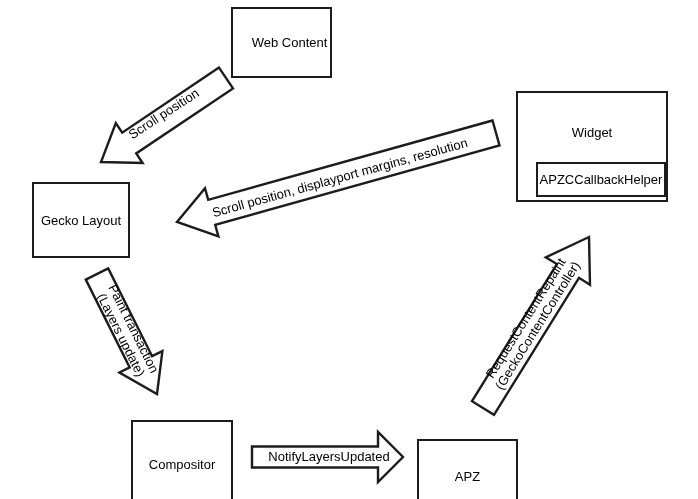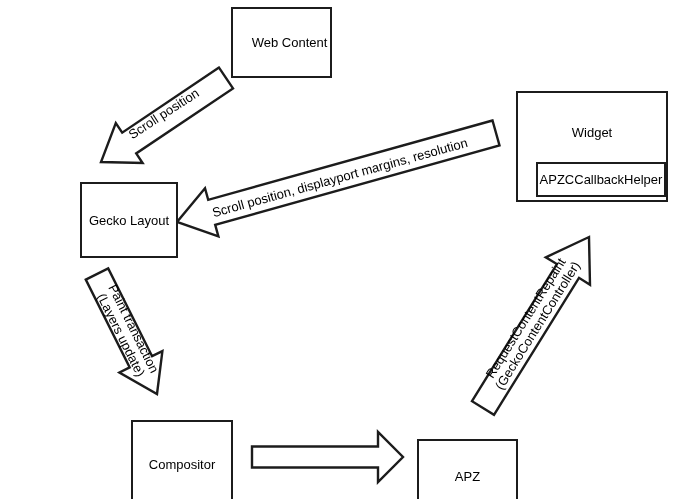--- a/index.html
+++ b/index.html
@@ -26,21 +26,21 @@
     background: #ffffff;
     display: flex;
     align-items: center;
     justify-content: center;
     font-size: 13px;
     line-height: 15px;
     text-align: center;
   }
 
   .box-web-content  { left: 231px; top: 7px;   width: 101px; height: 71px; padding-left: 16px; }
-  .box-gecko-layout { left: 32px;  top: 182px; width: 98px;  height: 76px; margin-left: 48px; }
+  .box-gecko-layout { left: 32px;  top: 182px; width: 98px;  height: 76px; }
   .box-compositor   { left: 131px; top: 420px; width: 102px; height: 88px; }
   .box-apz          { left: 417px; top: 419px; width: 101px; height: 75px; margin-top: 20px; }
 
   .box-widget {
     left: 516px; top: 91px; width: 152px; height: 111px;
     display: block;
   }
   .widget-title {
     position: absolute;
     left: 0; top: 0; width: 100%; height: 78px;
@@ -109,19 +109,20 @@
 
   <div class="arrow-label lbl-scroll-position">Scroll position</div>
 
   <div class="arrow-label lbl-scroll-displayport">Scroll position, displayport margins, resolution</div>
 
   <div class="arrow-label lbl-paint-transaction">
     <div>Paint transaction</div>
     <div>(Layers update)</div>
   </div>
 
+  <div class="arrow-label lbl-notify-layers">NotifyLayersUpdated</div>
 
   <div class="arrow-label lbl-request-repaint">
     <div>RequestContentRepaint</div>
     <div>(GeckoContentController)</div>
   </div>
 
 </div>
 
 </body></html>

